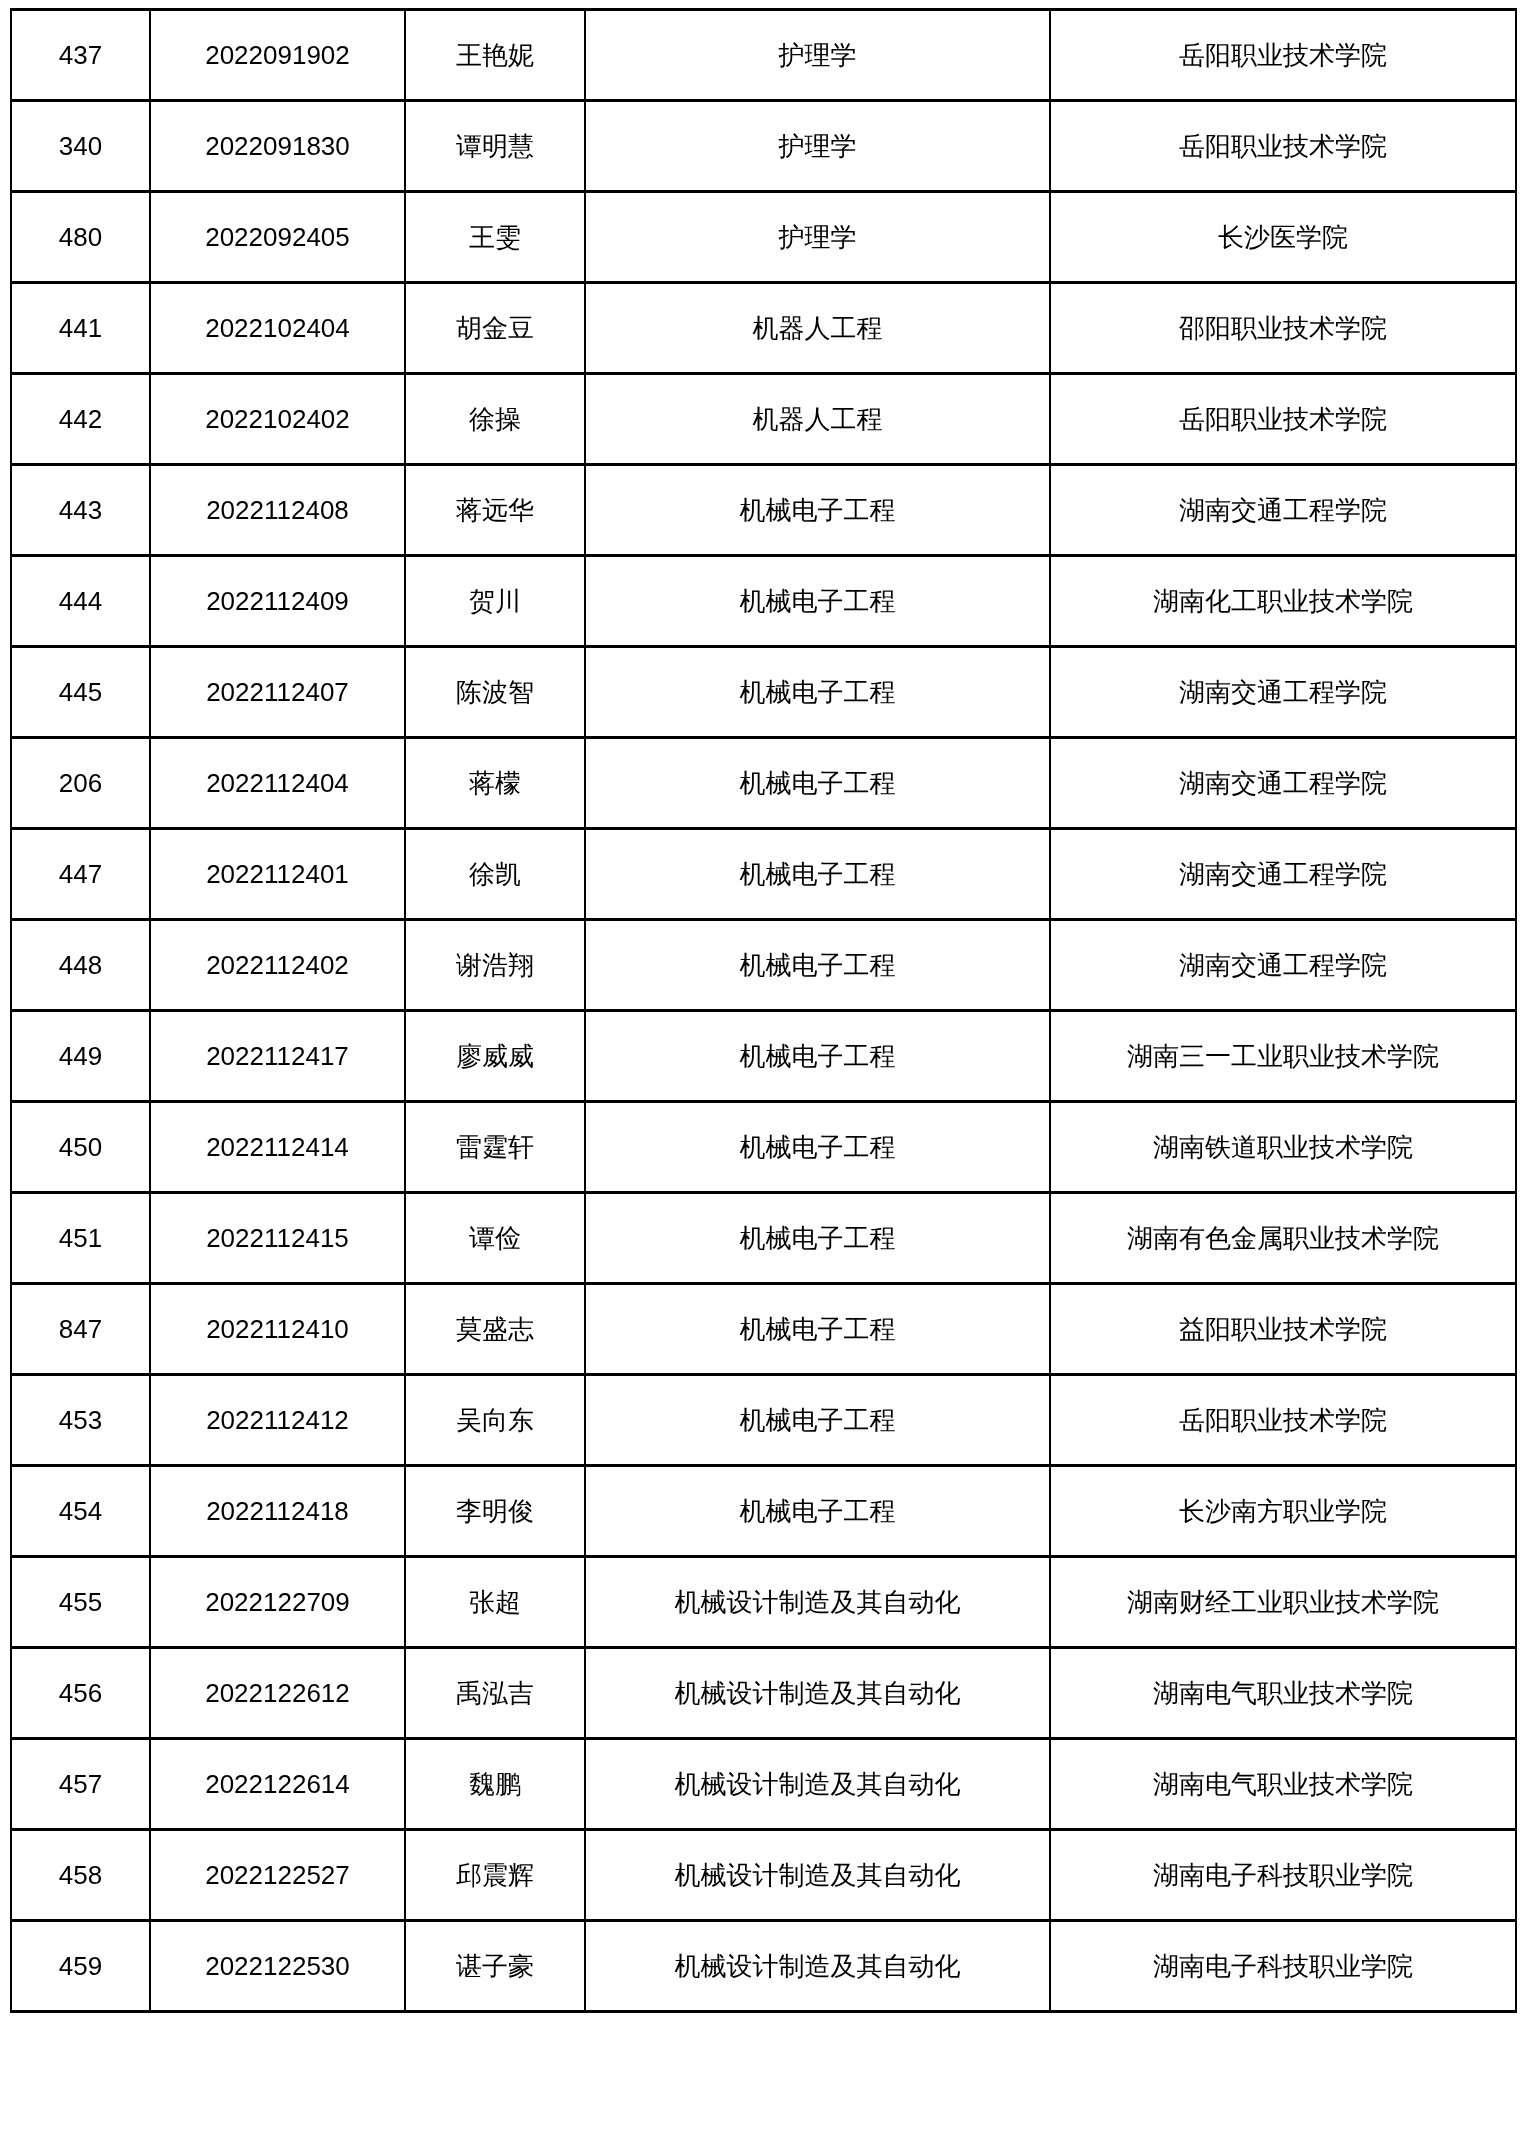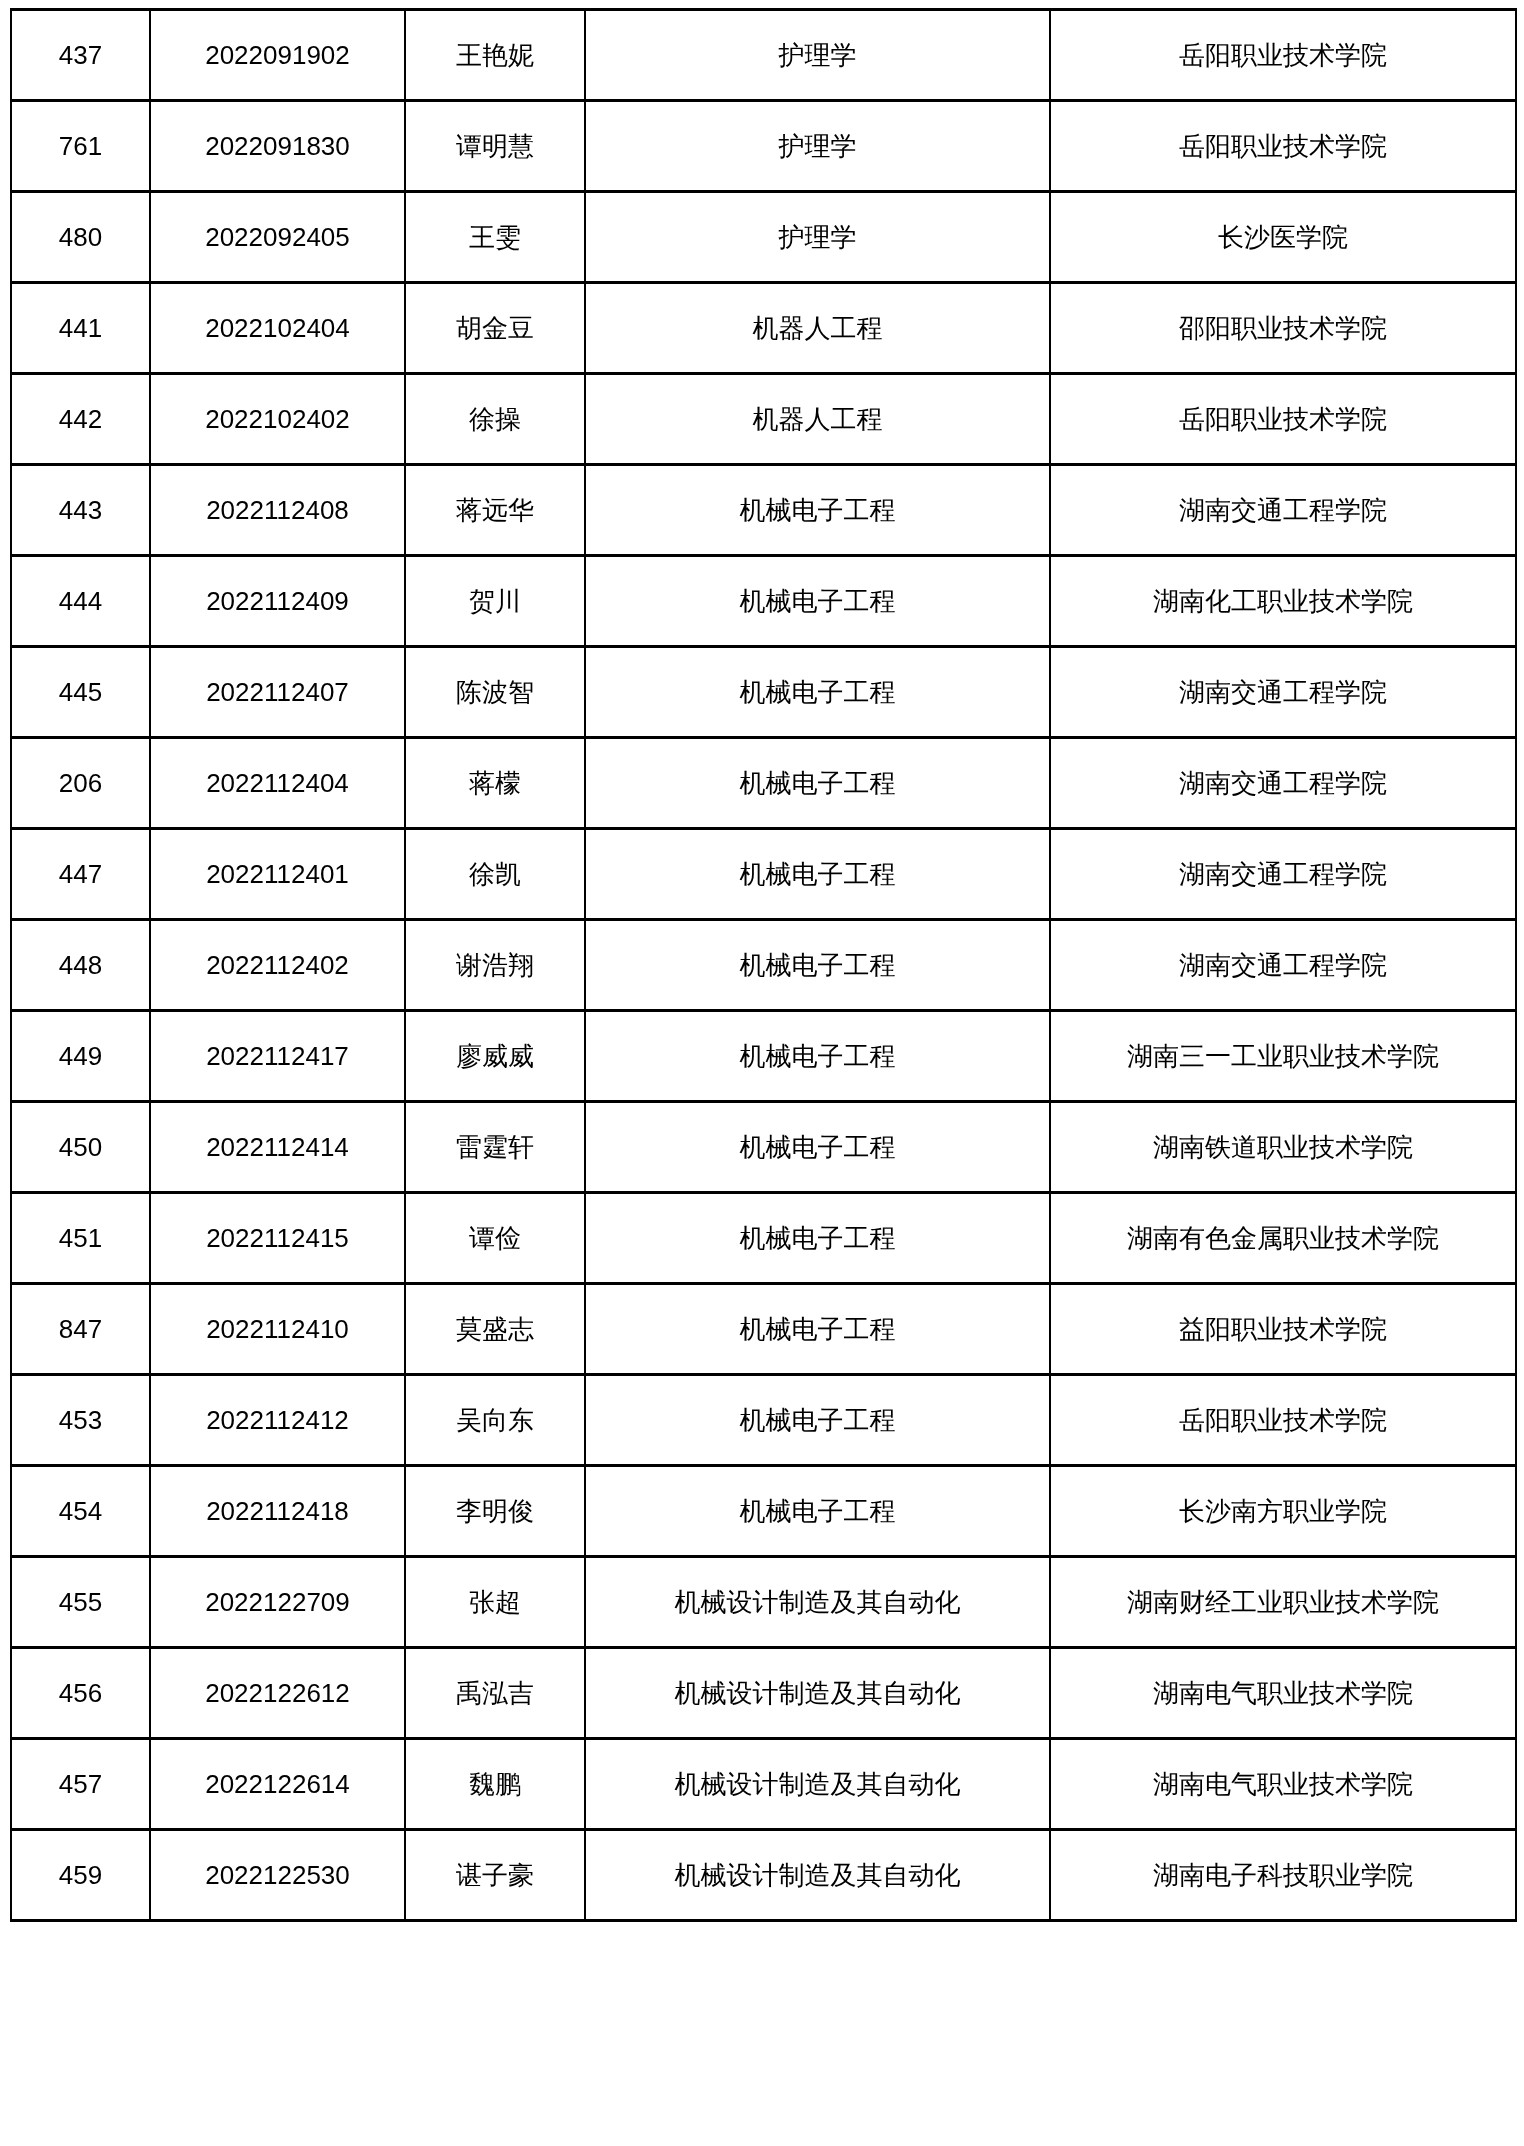--- a/index.html
+++ b/index.html
@@ -57,21 +57,21 @@
     </colgroup>
     <tbody>
         <tr>
     <td>437</td>
     <td>2022091902</td>
     <td>王艳妮</td>
     <td>护理学</td>
     <td>岳阳职业技术学院</td>
   </tr>
         <tr>
-    <td>761</td>
+    <td>340</td>
     <td>2022091830</td>
     <td>谭明慧</td>
     <td>护理学</td>
     <td>岳阳职业技术学院</td>
   </tr>
         <tr>
     <td>480</td>
     <td>2022092405</td>
     <td>王雯</td>
     <td>护理学</td>
@@ -190,20 +190,27 @@
     <td>湖南电气职业技术学院</td>
   </tr>
         <tr>
     <td>457</td>
     <td>2022122614</td>
     <td>魏鹏</td>
     <td>机械设计制造及其自动化</td>
     <td>湖南电气职业技术学院</td>
   </tr>
         <tr>
+    <td>458</td>
+    <td>2022122527</td>
+    <td>邱震辉</td>
+    <td>机械设计制造及其自动化</td>
+    <td>湖南电子科技职业学院</td>
+  </tr>
+        <tr>
     <td>459</td>
     <td>2022122530</td>
     <td>谌子豪</td>
     <td>机械设计制造及其自动化</td>
     <td>湖南电子科技职业学院</td>
   </tr>
       </tbody>
   </table>
 </div>
 

